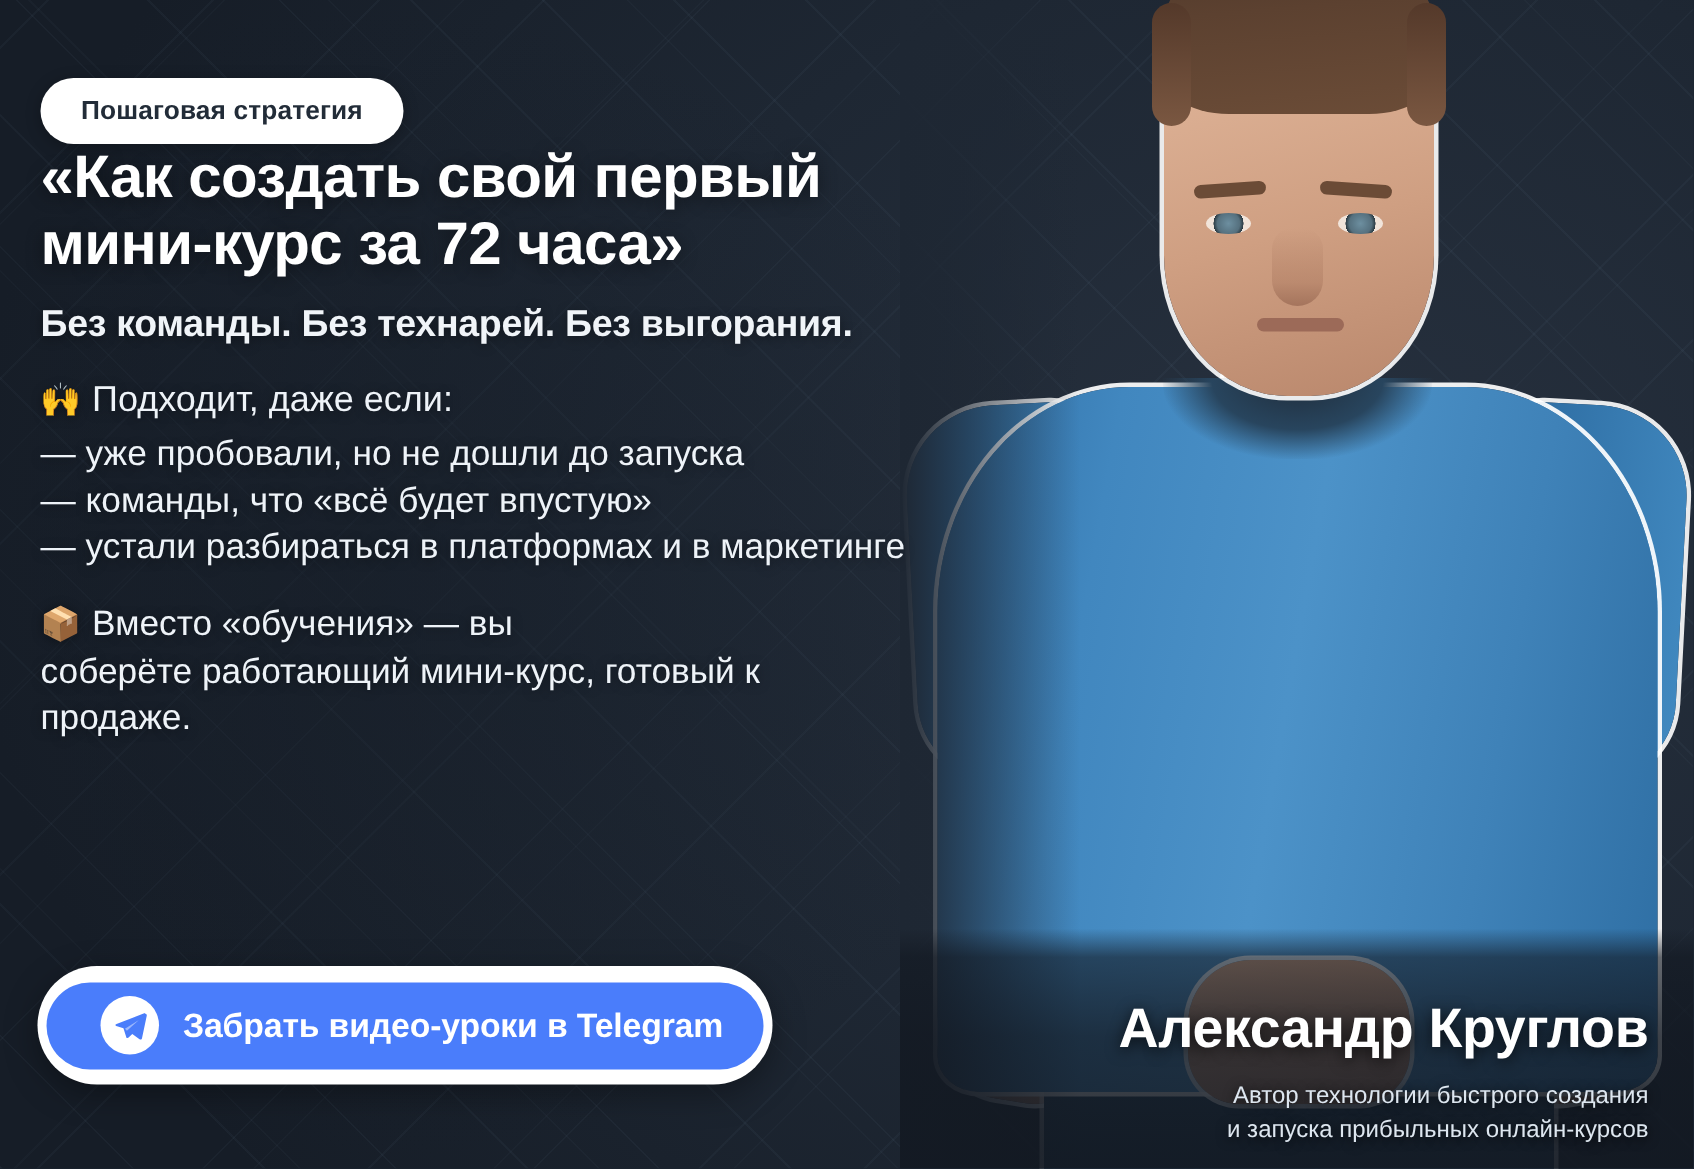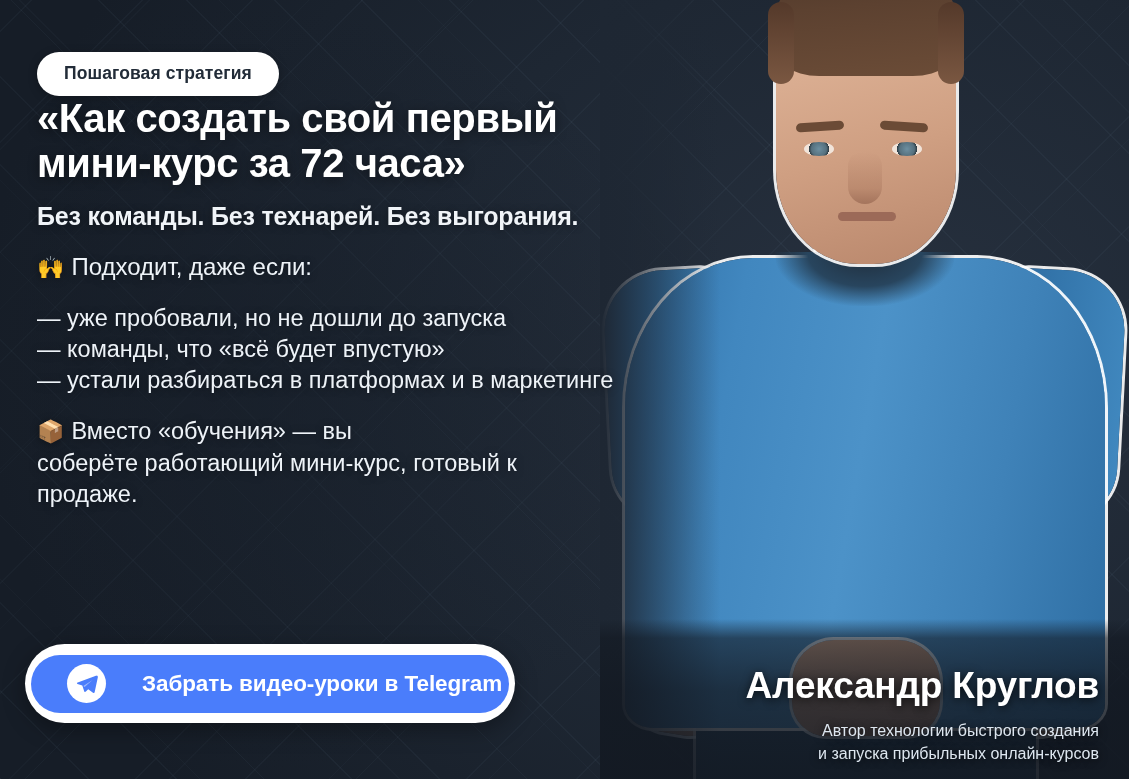--- a/index.html
+++ b/index.html
@@ -150,21 +150,21 @@
 
   
   .bottom-scrim{
     position:absolute; left:600px; right:0; bottom:0; height:160px;
     background:linear-gradient(180deg, rgba(18,24,33,0.0) 0%, rgba(18,24,33,0.62) 12%, rgba(18,24,33,0.80) 45%, rgba(18,24,33,0.88) 100%);
     pointer-events:none;
   }
 
   
   .content{
-    position:absolute; left:10px; top:0; width:620px; height:779px;
+    position:absolute; left:0; top:0; width:620px; height:779px;
     padding:52px 0 0 27px;
   }
 
   .badge{
     display:inline-block;
     background:#ffffff;
     color:#222c38;
     font-size:17.5px;
     font-weight:bold;
     letter-spacing:0.1px;
@@ -195,21 +195,21 @@
   .lead{
     margin-top:21px;
     color:#eef3f8;
     font-size:24px;
     line-height:1.26;
     text-shadow:0 1px 8px rgba(0,0,0,0.4);
   }
   .emoji{ font-size:22px; margin-right:7px; }
 
   .bullets{
-    margin-top:20px;
+    margin-top:4px;
     color:#eef3f8;
     font-size:23.5px;
     line-height:1.33;
     max-width:585px;
     text-shadow:0 1px 8px rgba(0,0,0,0.4);
   }
   .bullets div{ white-space:normal; }
 
   .outcome{
     margin-top:20px;
@@ -230,21 +230,21 @@
     display:flex; align-items:center; justify-content:center;
     box-shadow:0 6px 22px rgba(0,0,0,0.35);
     cursor:pointer;
   }
   .cta-inner{
     width:478px; height:58px;
     background:#4a7dfb;
     border-radius:999px;
     display:flex; align-items:center;
     padding-left:36px;
-    gap:36px;
+    gap:16px;
   }
   .tg-icon{
     width:39px; height:39px; border-radius:50%;
     background:#ffffff;
     display:flex; align-items:center; justify-content:center;
     flex:0 0 auto;
   }
   .tg-icon svg{ display:block; }
   .cta-label{
     color:#ffffff;

